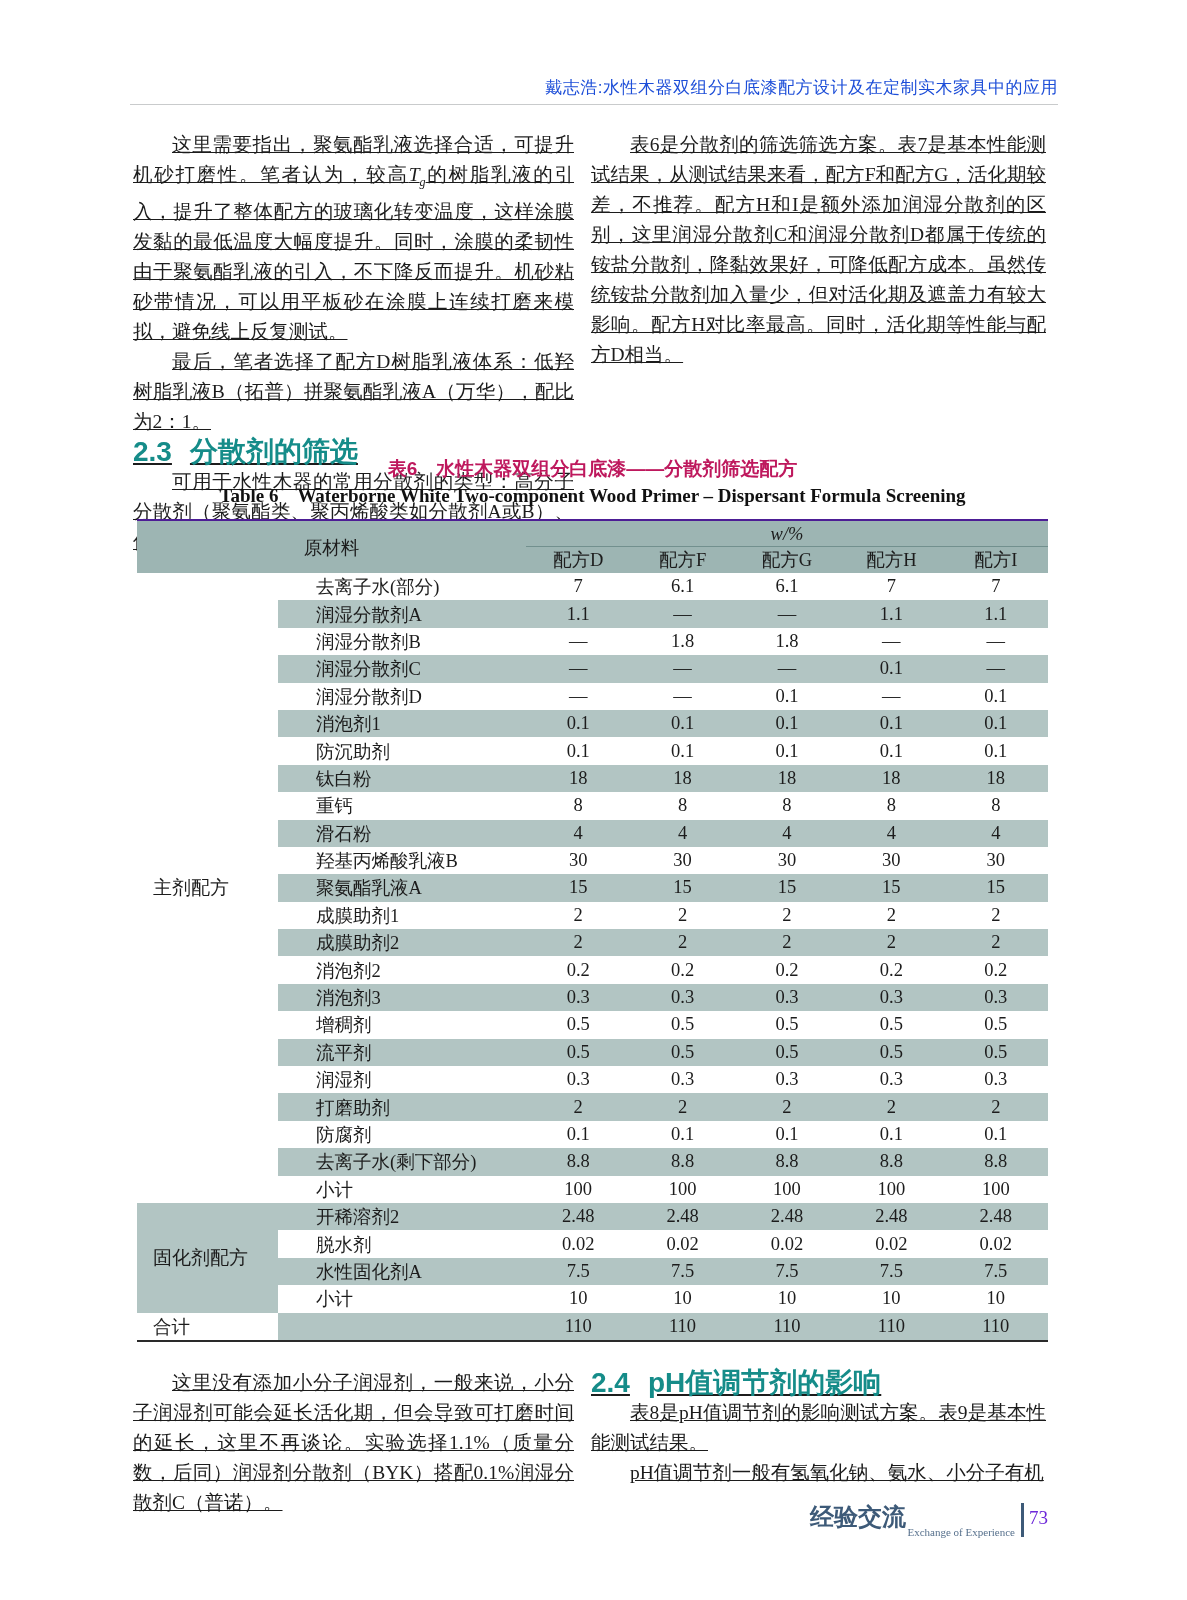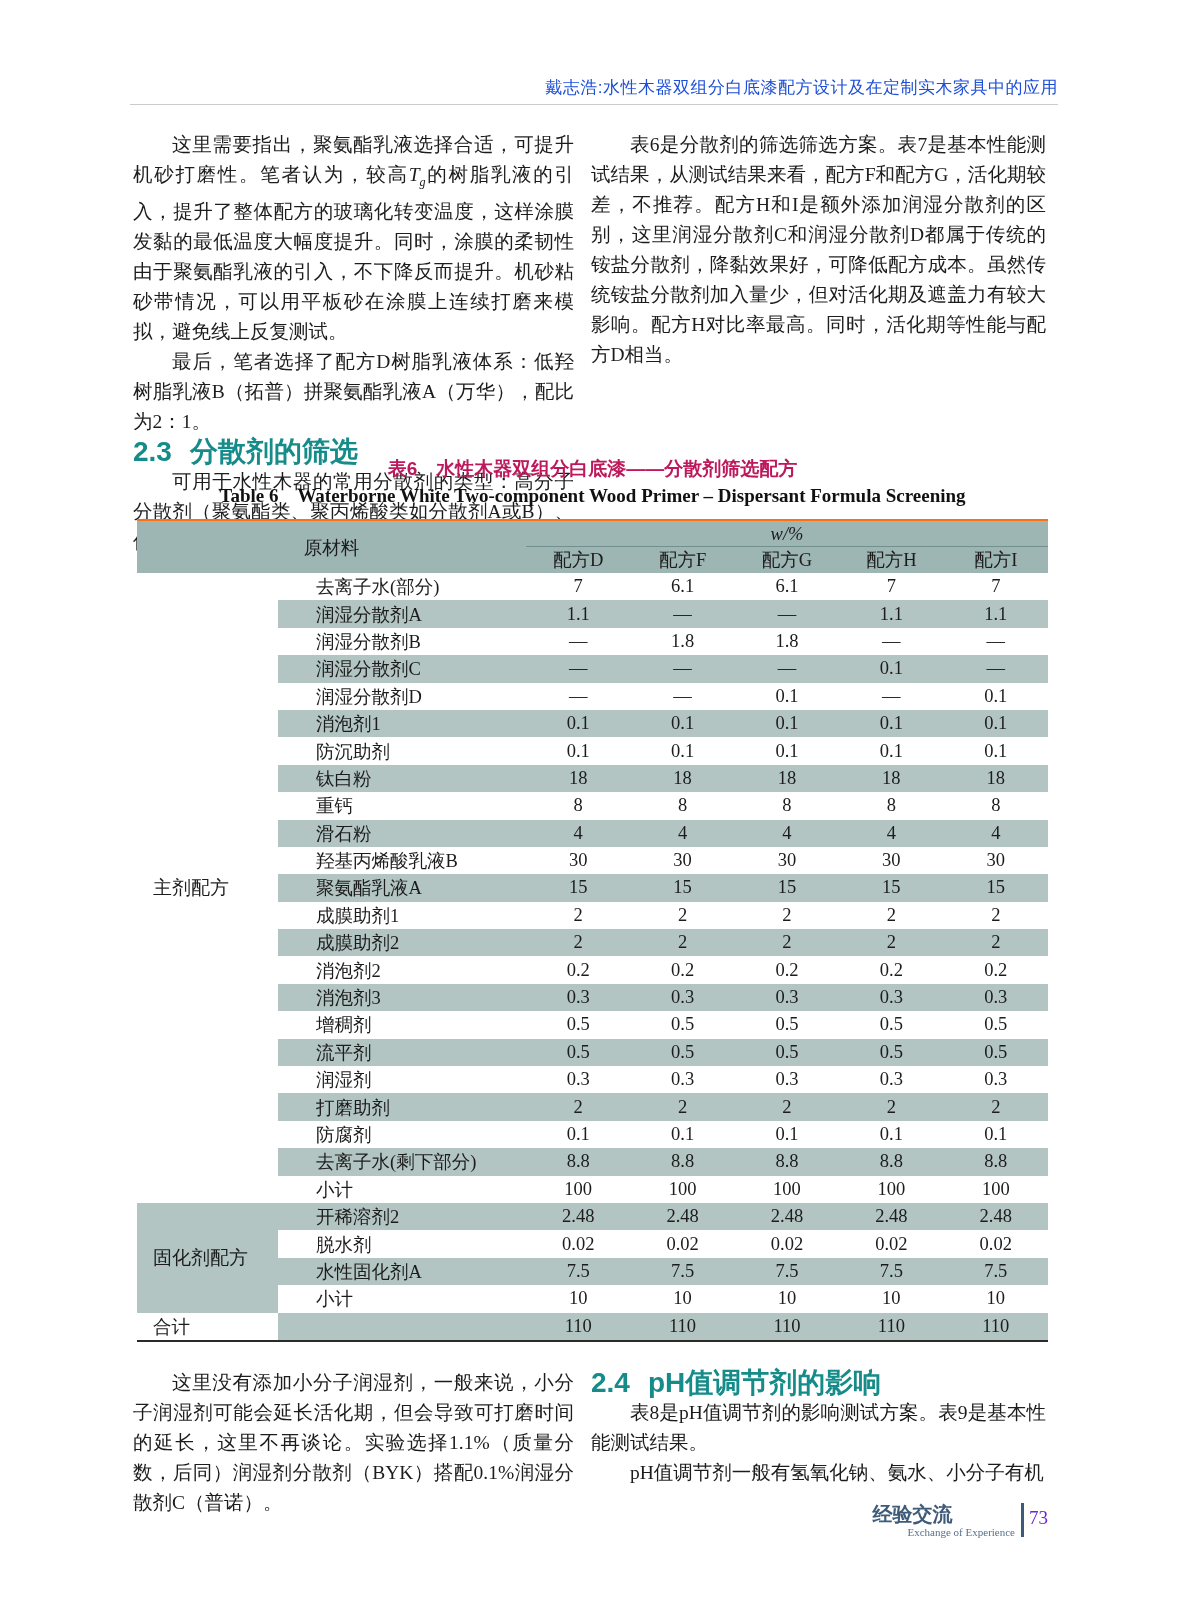--- a/index.html
+++ b/index.html
@@ -17,21 +17,21 @@
     position:absolute;left:130px;top:76px;width:928px;
     text-align:right;font-size:17px;color:#1d4ed8;
     font-family:"Liberation Sans","DejaVu Sans",sans-serif;
     letter-spacing:.5px;
   }
   .head-rule{
     position:absolute;left:130px;top:104px;width:928px;height:0;
     border-top:1px solid #c9cbcc;
   }
   
-  .twocol{position:absolute;left:133px;width:913px;display:flex;gap:17px;}
+  .twocol{position:absolute;left:133px;width:913px;display:flex;gap:17px;text-decoration:underline;}
   .col{font-size:19.5px;line-height:30px;text-align:justify;}
   .col-l{width:441px;}
   .col-r{width:455px;}
   .col p{margin:0;}
   .col p.ind{text-indent:2em;}
   .tsym{font-style:italic;}
   sub{font-size:12px;font-style:italic;}
   .sec-heading{
     font-family:"Liberation Sans","DejaVu Sans",sans-serif;
     font-weight:bold;font-size:28px;line-height:30px;
@@ -46,21 +46,21 @@
     font-family:"Liberation Sans","DejaVu Sans",sans-serif;
     font-weight:bold;font-size:19px;color:#be185d;
   }
   .tab-cap-en{
     position:absolute;left:137px;top:483px;width:911px;text-align:center;
     font-weight:bold;font-size:19px;color:#111;
   }
   
   .ftable{
     position:absolute;left:137px;top:519px;width:911px;
-    border-top:2px solid #f97316;border-bottom:2px solid #2a2a2a;
+    border-top:2px solid #4c1d95;border-bottom:2px solid #2a2a2a;
     font-size:18.5px;
   }
   .thead{
     position:relative;height:52px;background:var(--hdr-bg,#9db5b3);
   }
   .th-material{
     position:absolute;left:0;top:0;width:389px;height:52px;
     display:flex;align-items:center;justify-content:center;
   }
   .th-unit{
@@ -87,23 +87,23 @@
   .trow.g-on .g{background:var(--shade,#b2c5c3);}
   .trow.total-row .n,.trow.total-row .v{background:var(--shade,#b2c5c3);}
   .trow.total-row .g{padding-left:16px;background:#fff;}
   .group-label{
     position:absolute;left:0;width:141px;
     display:flex;align-items:center;padding-left:16px;box-sizing:border-box;
     font-size:19px;
   }
   
   .footer-cn{
-    position:absolute;left:810px;top:1501px;width:205px;text-align:center;
+    position:absolute;left:810px;top:1501px;width:205px;text-align:left;
     font-family:"Liberation Sans","DejaVu Sans",sans-serif;
-    font-weight:bold;font-size:20px;color:var(--navy,#3d5a78);
+    font-weight:bold;font-size:24px;color:var(--navy,#3d5a78);
   }
   .footer-en{
     position:absolute;left:790px;top:1526px;width:225px;text-align:right;
     font-size:11px;color:#56708c;
   }
   .footer-bar{
     position:absolute;left:1021px;top:1503px;width:3px;height:34px;
     background:var(--navy,#3d5a78);
   }
   .footer-page{

